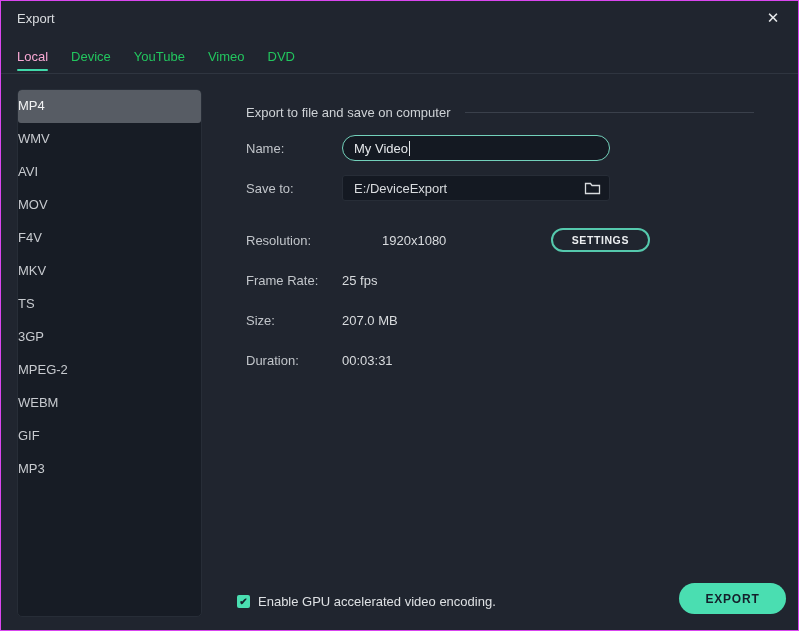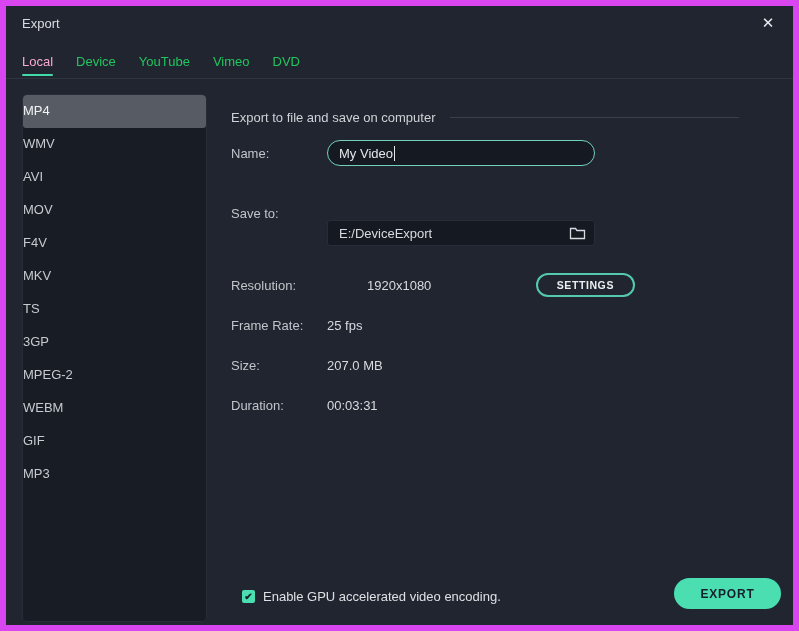--- a/index.html
+++ b/index.html
@@ -6,21 +6,21 @@
   html,body { width:799px; height:631px; overflow:hidden; }
   body {
     font-family:"Liberation Sans", sans-serif;
     background:#20252f;
     color:#d6d9dd;
     position:relative;
   }
   .dialog {
     position:absolute; inset:0;
     background:#20252f;
-    border:6px solid #d946ef;
+    border:1px solid #d946ef;
   }
   
   .titlebar { position:absolute; top:0; left:0; right:0; height:36px; }
   .title {
     position:absolute; left:16px; top:10px;
     font-size:13px; color:#dadde0;
   }
   .close-btn {
     position:absolute; right:14px; top:6px;
     width:22px; height:22px;
@@ -54,21 +54,21 @@
   .fmt-item {
     height:33px; line-height:32px;
     font-size:13px; color:#c7cacf;
     cursor:pointer;
   }
   .fmt-item.selected {
     background:#575c64; color:#f2f3f4;
     border-radius:3px;
   }
   
-  .main { position:absolute; left:225px; top:88px; width:508px; }
+  .main { position:absolute; left:245px; top:88px; width:508px; }
   .section-head {
     display:flex; align-items:center;
     padding-top:16px;
   }
   .section-title { font-size:13px; color:#ced2d6; white-space:nowrap; }
   .section-rule { flex:1; height:1px; background:#3a404b; margin-left:14px; }
   .form { margin-top:15px; }
   .form-row {
     display:flex; align-items:center;
     margin-bottom:14px; min-height:26px;
@@ -88,21 +88,20 @@
     cursor:text;
   }
   .caret { display:inline-block; width:1px; height:15px; background:#e4e7ea; margin-left:1px; }
   .path-field {
     width:268px; height:26px;
     background:#141922;
     border:1px solid #272d37; border-radius:3px;
     display:flex; align-items:center;
     padding:0 8px 0 11px; font-size:13px; color:#d8dbde;
     cursor:pointer;
-    margin-top:40px;
   }
   .path-text { flex:1; }
   .folder-btn { display:flex; align-items:center; cursor:pointer; }
   .static-value { font-size:13px; color:#d8dbde; }
   .settings-btn {
     position:absolute; right:0; top:50%; transform:translateY(-50%);
     height:24px; padding:0 19px;
     background:transparent;
     border:2px solid #55c9ad; border-radius:13px;
     font-family:"Liberation Sans", sans-serif;

